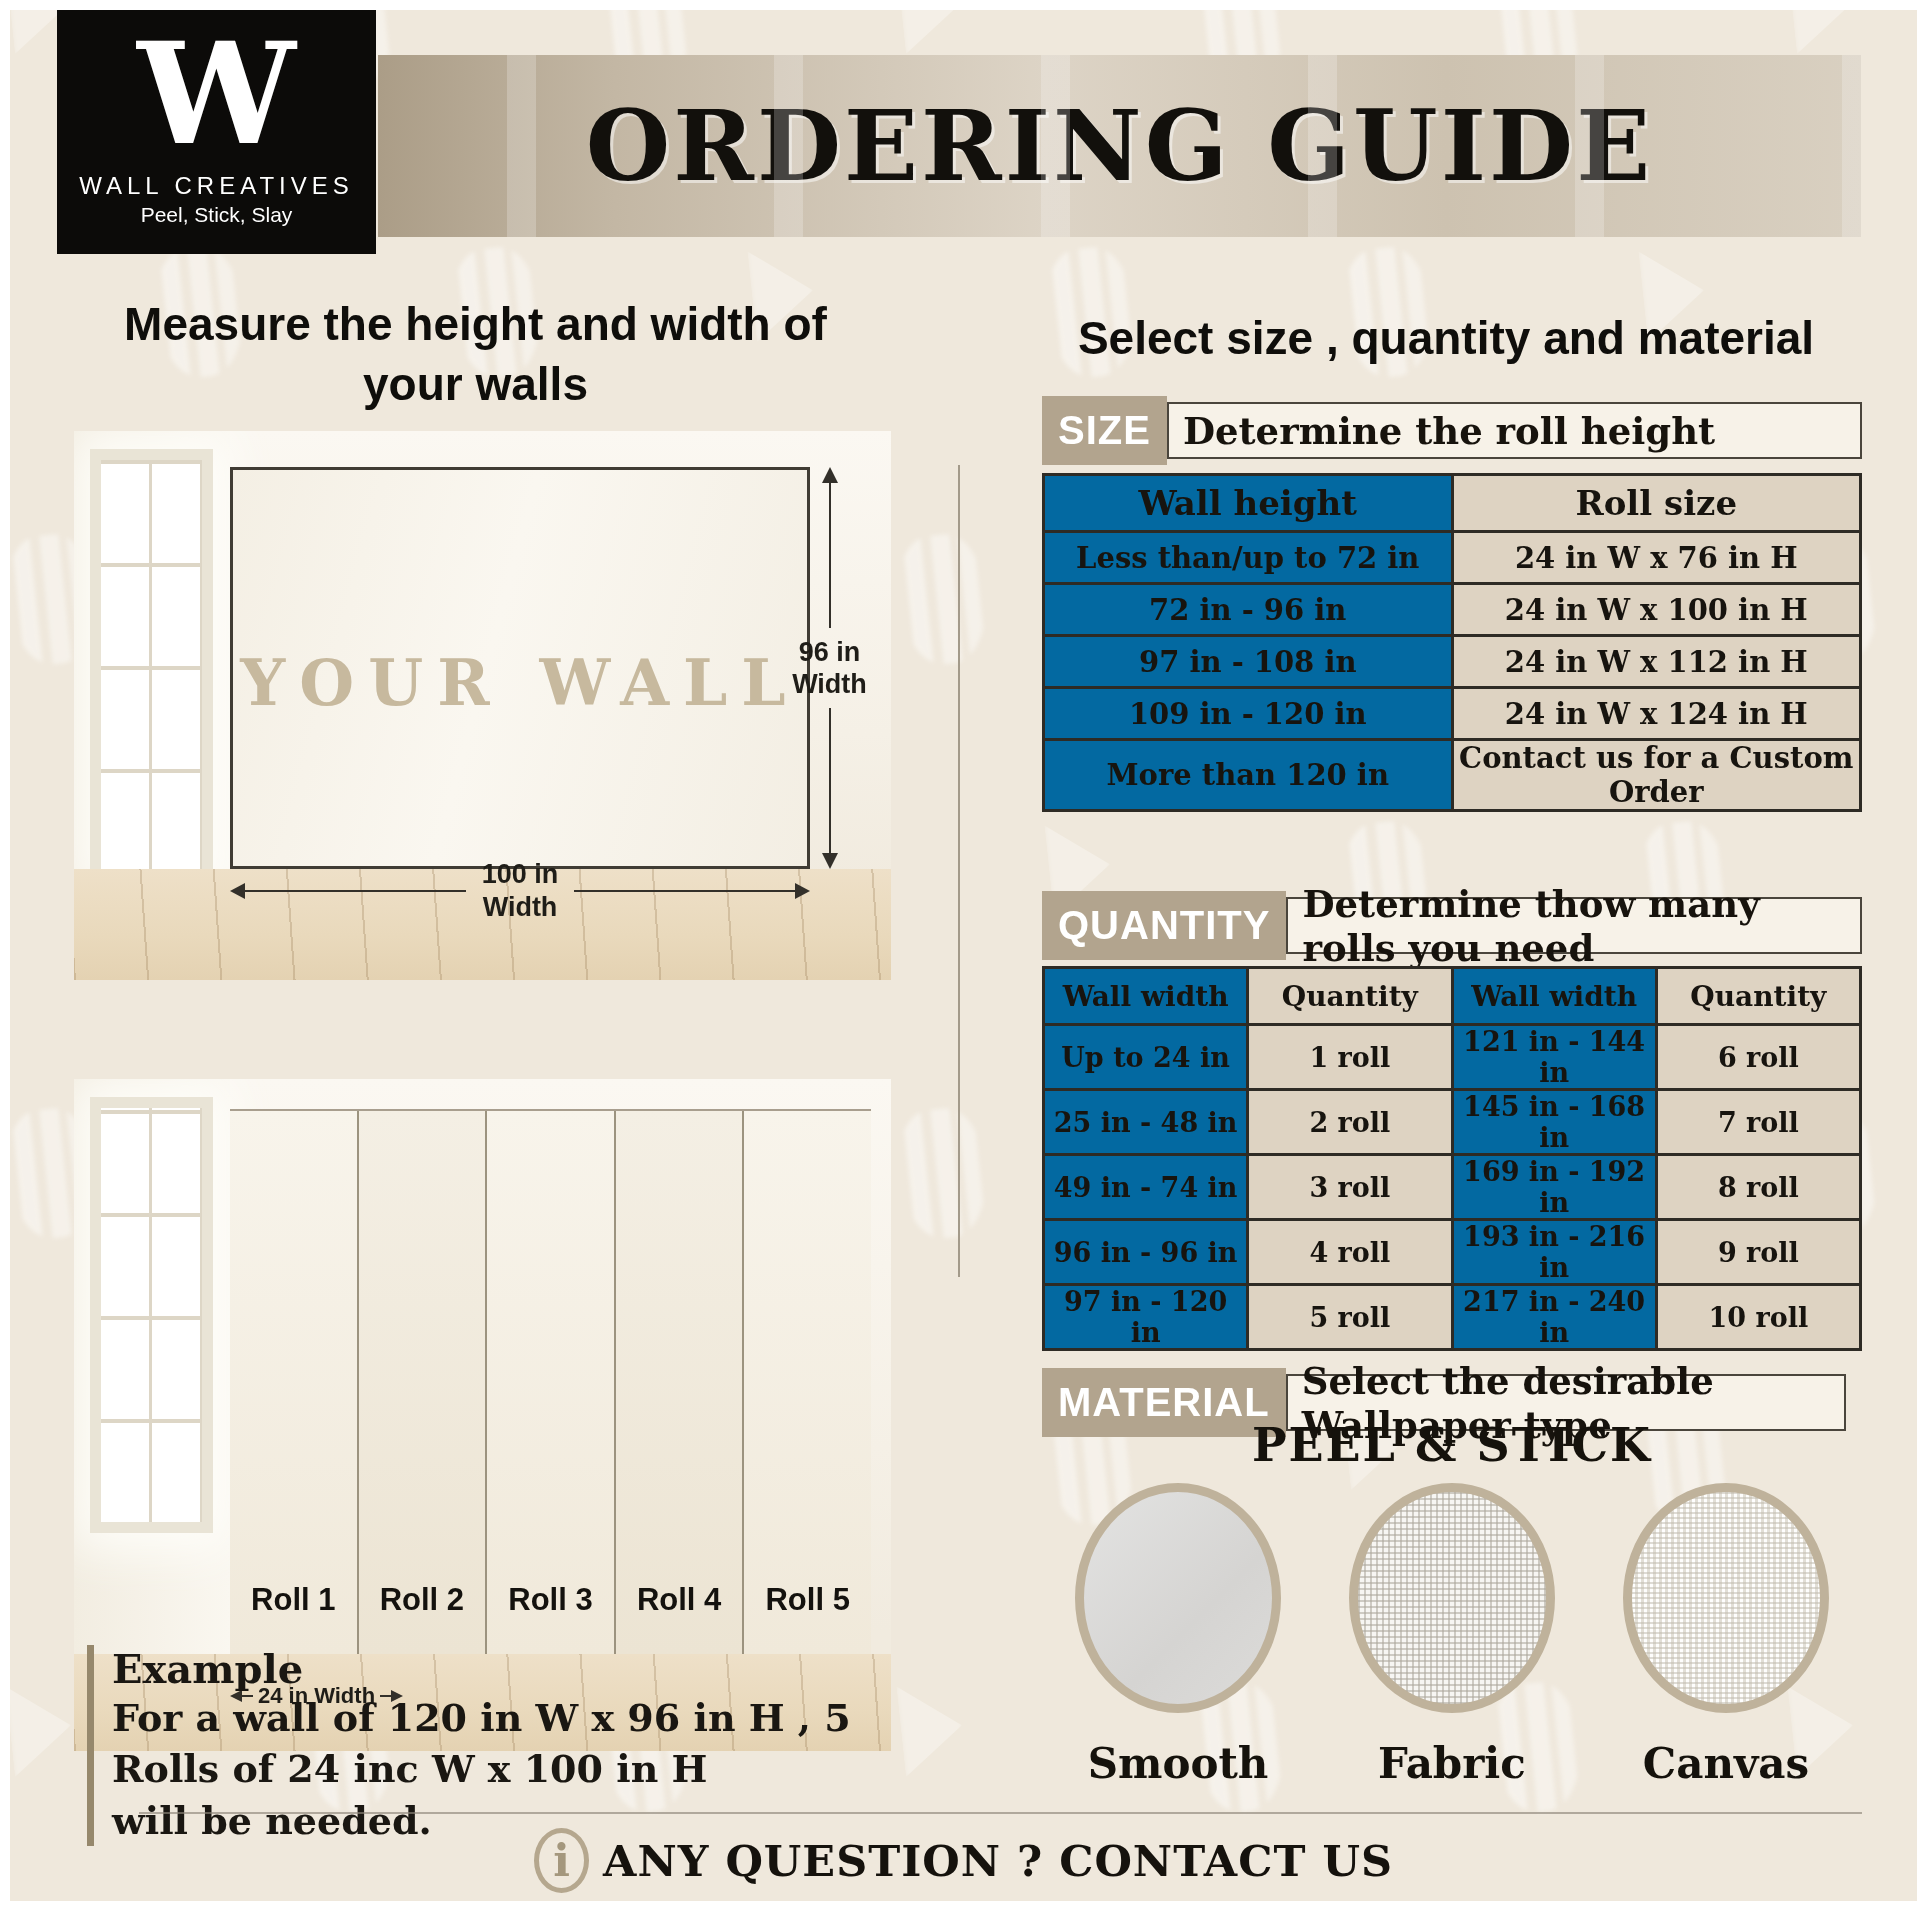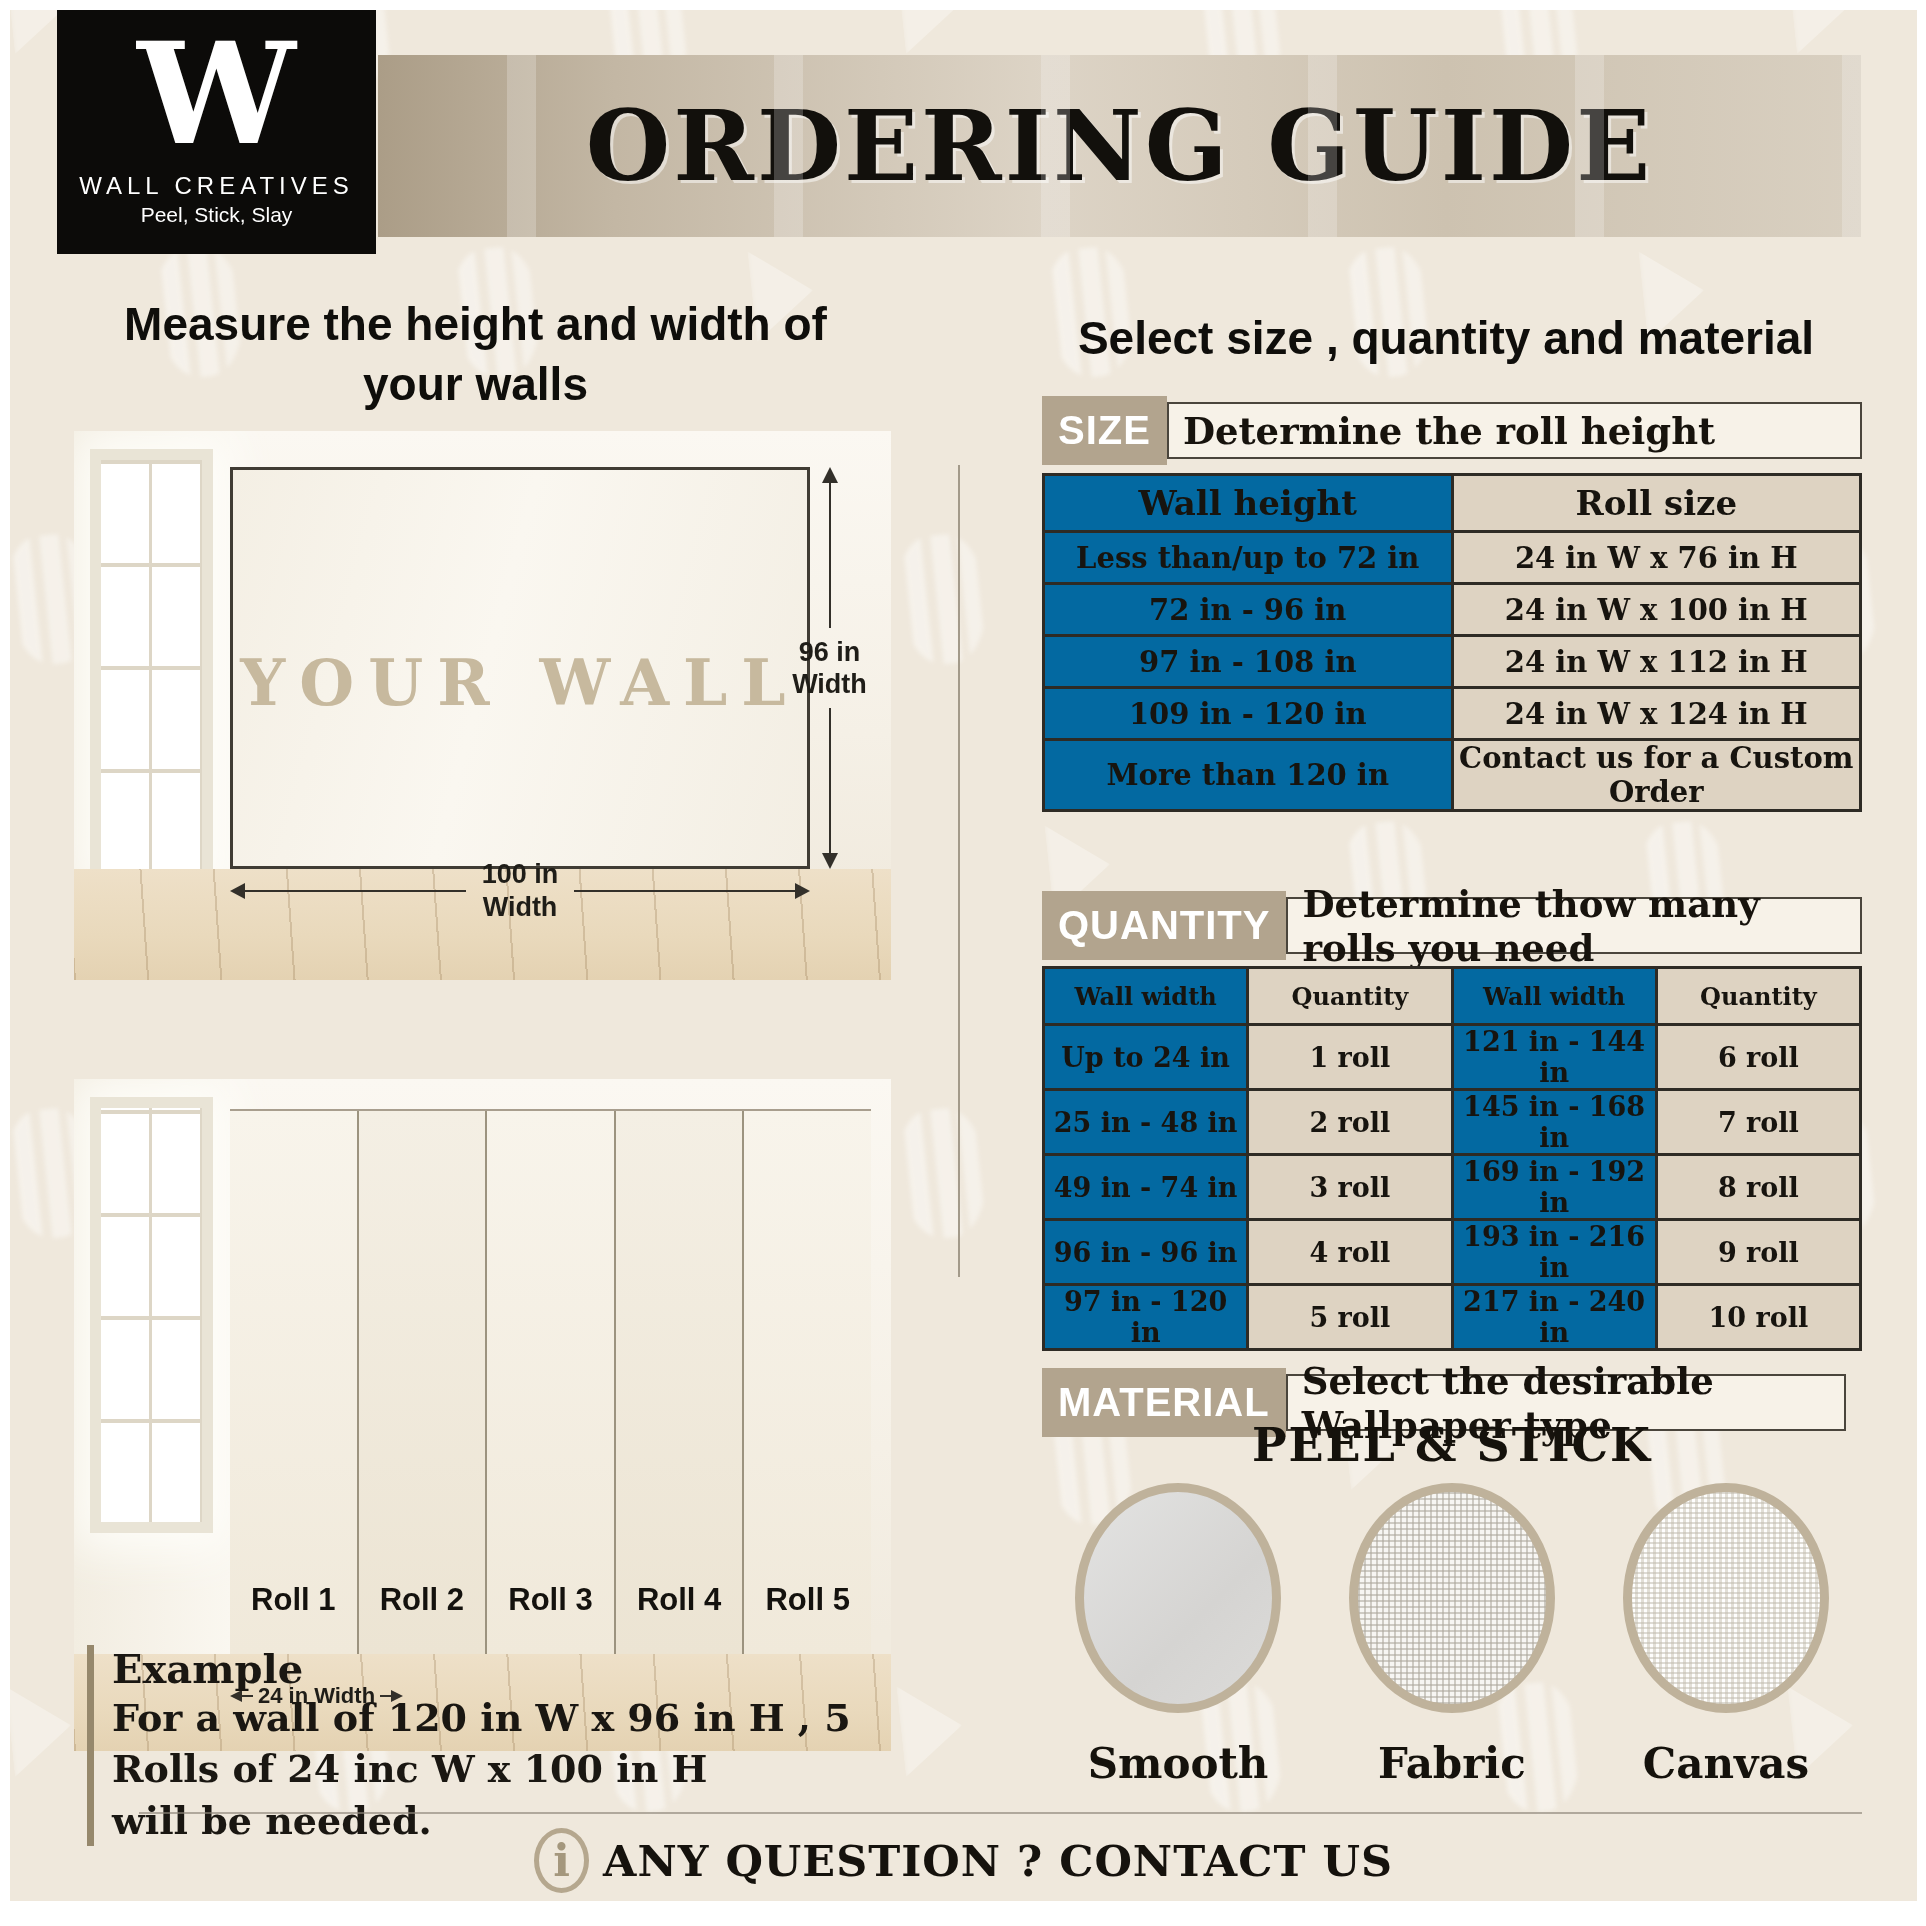--- a/index.html
+++ b/index.html
@@ -123,21 +123,21 @@
 
   table { border-collapse:collapse; table-layout:fixed; }
   td, th { border:3px solid #2e2b25; text-align:center; vertical-align:middle;
     font-family:"DejaVu Serif", serif; font-weight:bold; color:#17140f; overflow:hidden; }
   .cream { background:#0369a1; }
   .tan { background:#ded3c2; }
   .size-table { left:1042px; top:473px; width:820px; }
   .size-table th { height:57px; font-size:34px; }
   .size-table td { height:52px; font-size:29px; }
   .qty-table { left:1042px; top:966px; width:820px; }
-  .qty-table th { height:57px; font-size:24px; }
+  .qty-table th { height:57px; font-size:28px; }
   .qty-table td { height:56px; font-size:27px; }
 
   .peel { left:1042px; top:1418px; width:820px; text-align:center;
     font-family:"DejaVu Serif", serif; font-weight:bold; font-size:46px; letter-spacing:2px; color:#15120c; }
   .materials { left:1042px; top:1483px; width:820px; display:flex; justify-content:center; gap:66px; }
   .material-item { display:flex; flex-direction:column; align-items:center; width:208px; }
   .circle { width:206px; height:230px; border-radius:50%; border:9px solid #bfb29b; }
   .smooth { background:linear-gradient(135deg,#e3e3e2,#d5d4d2 60%,#dcdbd9); }
   .fabric { background:
       repeating-linear-gradient(0deg, rgba(172,167,156,.55) 0 2px, rgba(255,255,255,0) 2px 6px),

